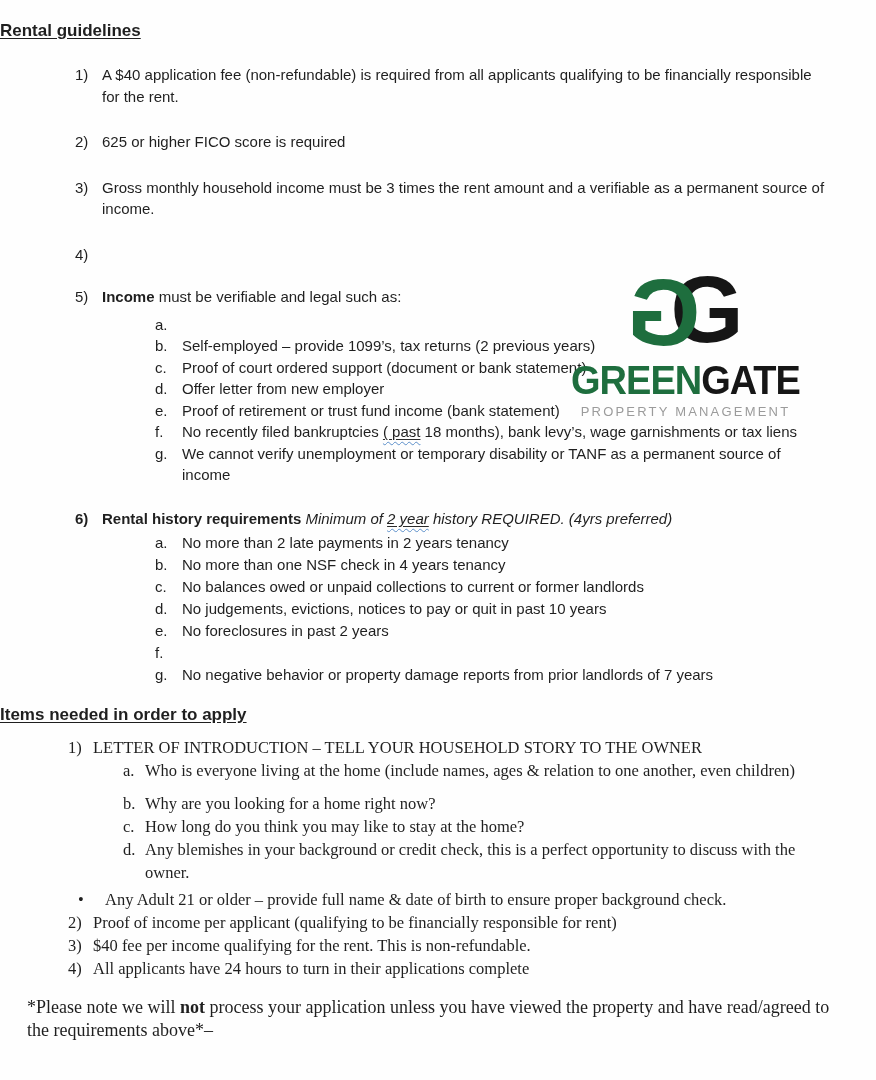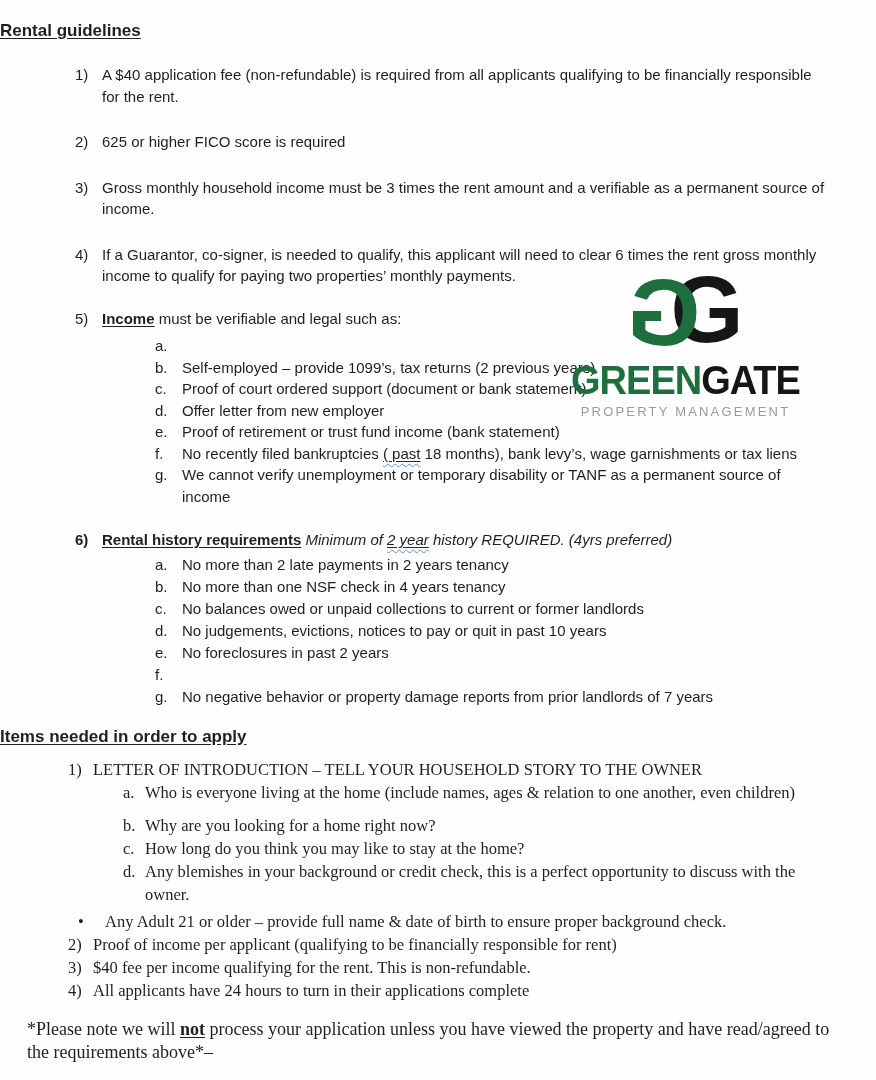--- a/index.html
+++ b/index.html
@@ -28,21 +28,21 @@
   .s1 .sub{padding-left:155px;}
   .s1 .sub .mk{flex:0 0 27px;}
   .mb24{margin-bottom:24px;}
   .mb21{margin-bottom:21px;}
   .mb6{margin-bottom:6px;}
   .mb3{margin-bottom:3px;}
   .sublist1{margin-bottom:22px;}
   .sublist2{margin-bottom:18px;line-height:22px;}
 
   .b{font-weight:bold;}
-  .bu{font-weight:bold;text-decoration:underline;text-underline-offset:2px;}
+  .bu{font-weight:bold;text-underline-offset:2px;}
   .it{font-style:italic;}
   .u-solid{text-decoration:underline;text-decoration-color:#2a2a2a;text-underline-offset:2px;}
   .u-wavy{text-decoration:underline wavy #5b8fc9;text-decoration-thickness:1px;text-underline-offset:4px;}
 
   
   .s2{font-family:"Liberation Serif",serif;font-size:16.5px;line-height:23px;}
   .s2 .row{display:flex;padding-left:68px;padding-right:38px;}
   .s2 .row .mk{flex:0 0 25px;}
   .s2 .sub{padding-left:123px;}
   .s2 .sub .mk{flex:0 0 22px;}
@@ -110,21 +110,20 @@
       <span class="tx">625 or higher FICO score is required</span>
     </div>
 
     <div class="row mb24">
       <span class="mk">3)</span>
       <span class="tx">Gross monthly household income must be 3 times the rent amount and a verifiable as a permanent source of income.</span>
     </div>
 
     <div class="row mb21">
       <span class="mk">4)</span>
-      <span class="tx">If a Guarantor, co-signer, is needed to qualify, this applicant will need to clear 6 times the rent gross monthly income to qualify for paying two properties’ monthly payments.</span>
     </div>
 
     <div class="row mb6">
       <span class="mk">5)</span>
       <span class="tx"><span class="bu">Income</span><span> must be verifiable and legal such as:</span></span>
     </div>
 
     <div class="sublist1">
       <div class="row sub">
         <span class="mk">a.</span>

